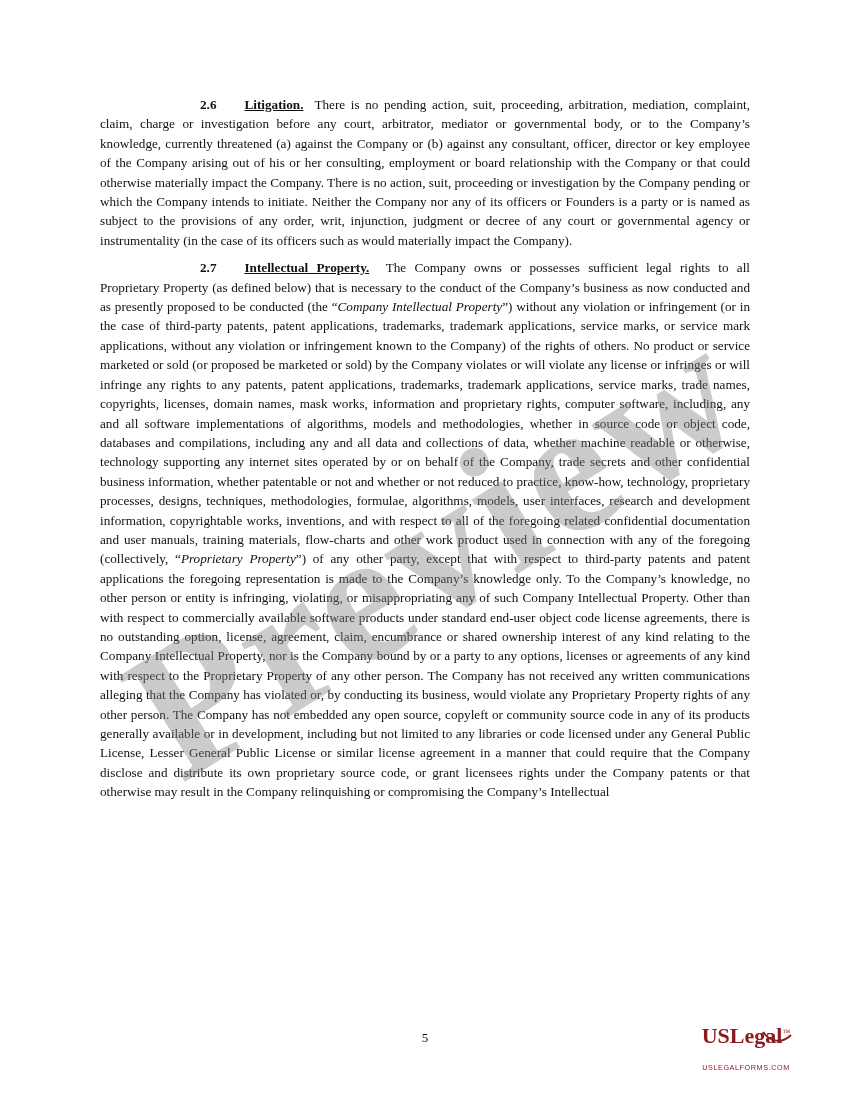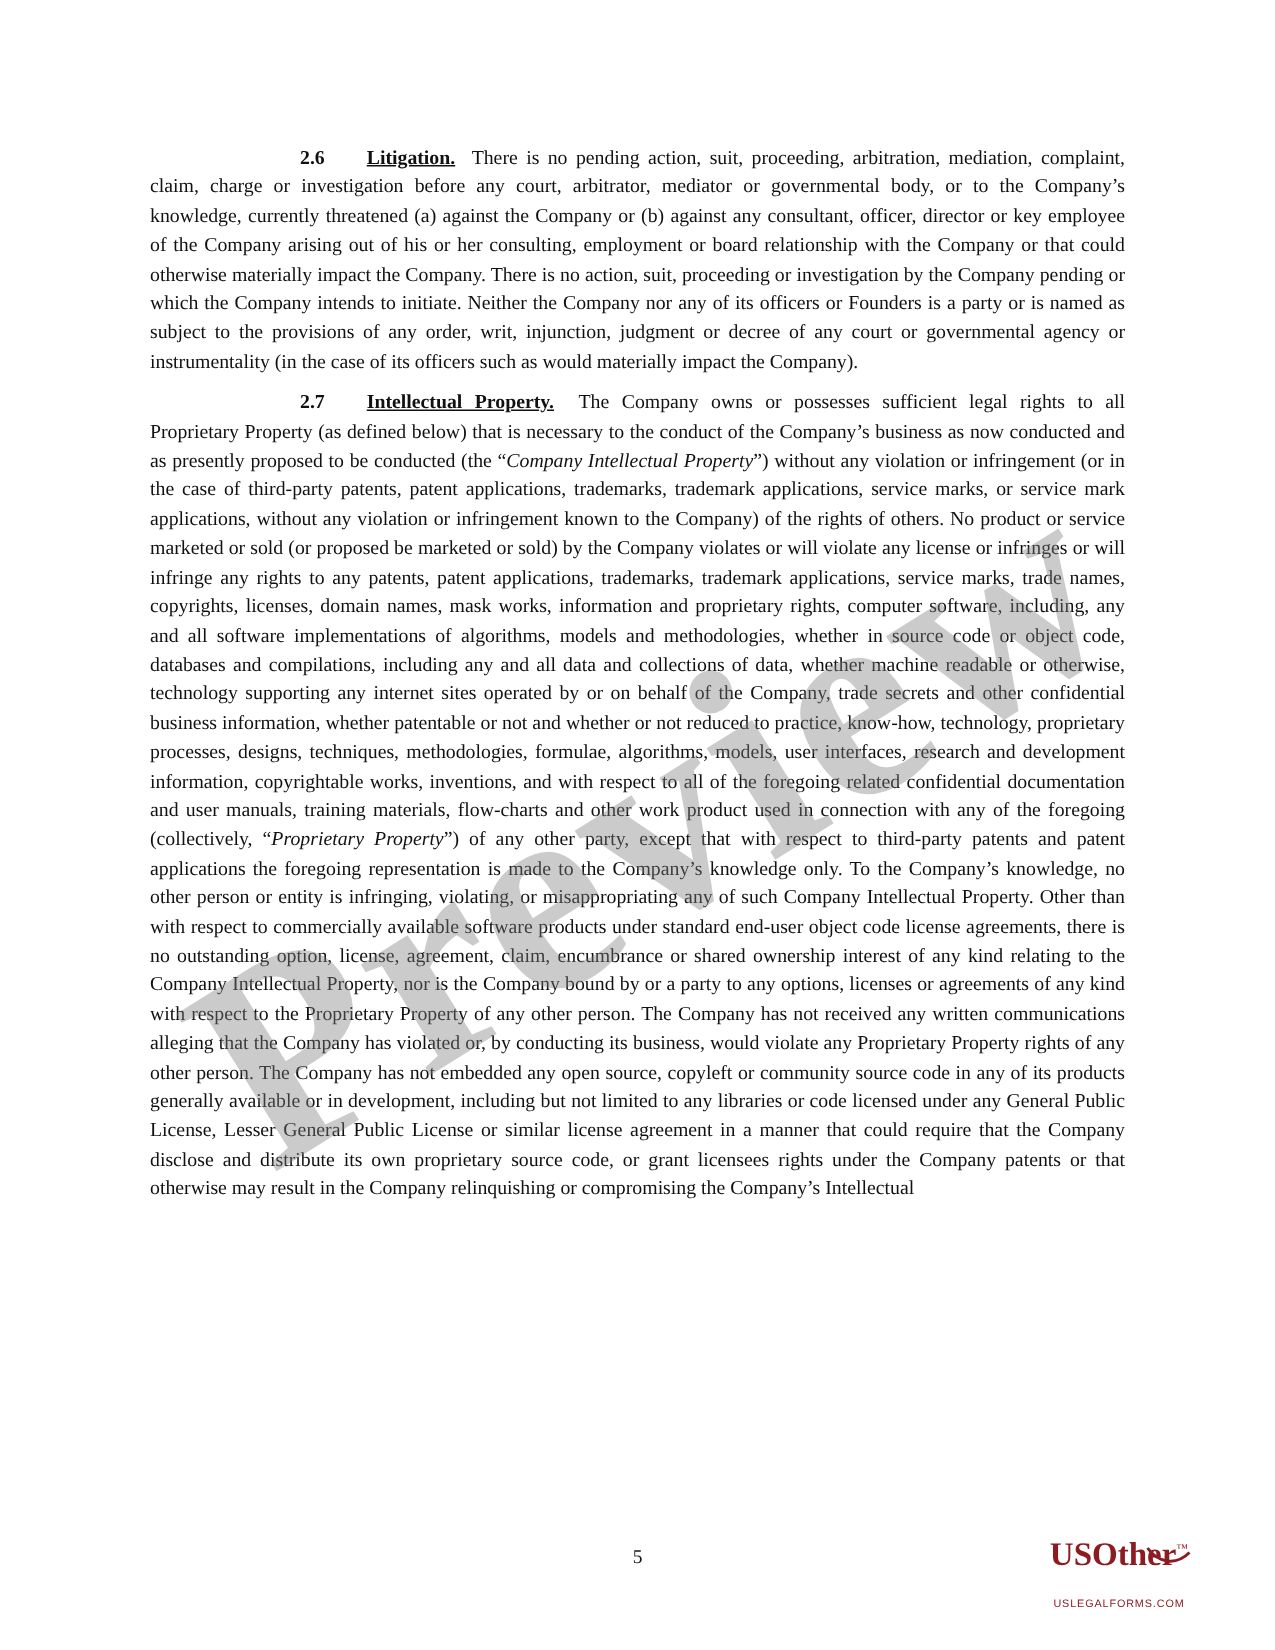--- a/index.html
+++ b/index.html
@@ -150,21 +150,21 @@
 
   </div>
 
   <div class="watermark">
     <div class="watermark-text">Preview</div>
   </div>
 
   <div class="pagenum">5</div>
 
   <div class="logo">
-    <div class="logo-main"><span class="logo-us">US</span><span>Other</span><span class="logo-tm">™</span>
+    <div class="logo-main"><span class="logo-us">US</span><span>Legal</span><span class="logo-tm">™</span>
       <svg class="logo-swoosh" viewBox="0 0 30 14">
         <path d="M1 1 C 8 11, 20 13, 29 4" stroke="#8d1c22" stroke-width="2" fill="none"></path>
       </svg>
     </div>
     <div class="logo-sub">USLEGALFORMS.COM</div>
   </div>
 
 </div>
 
 </body></html>

